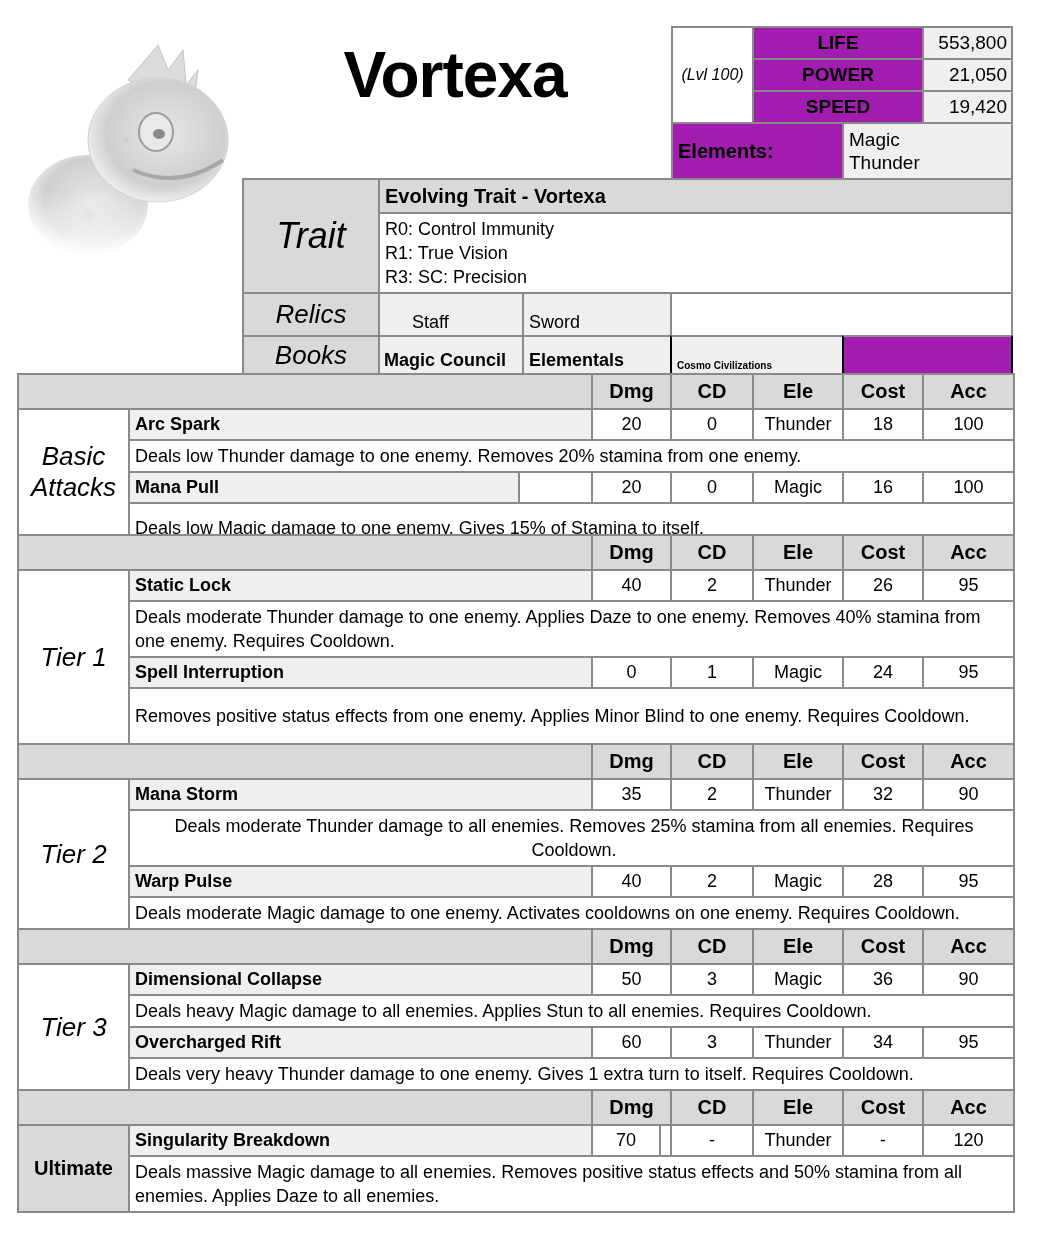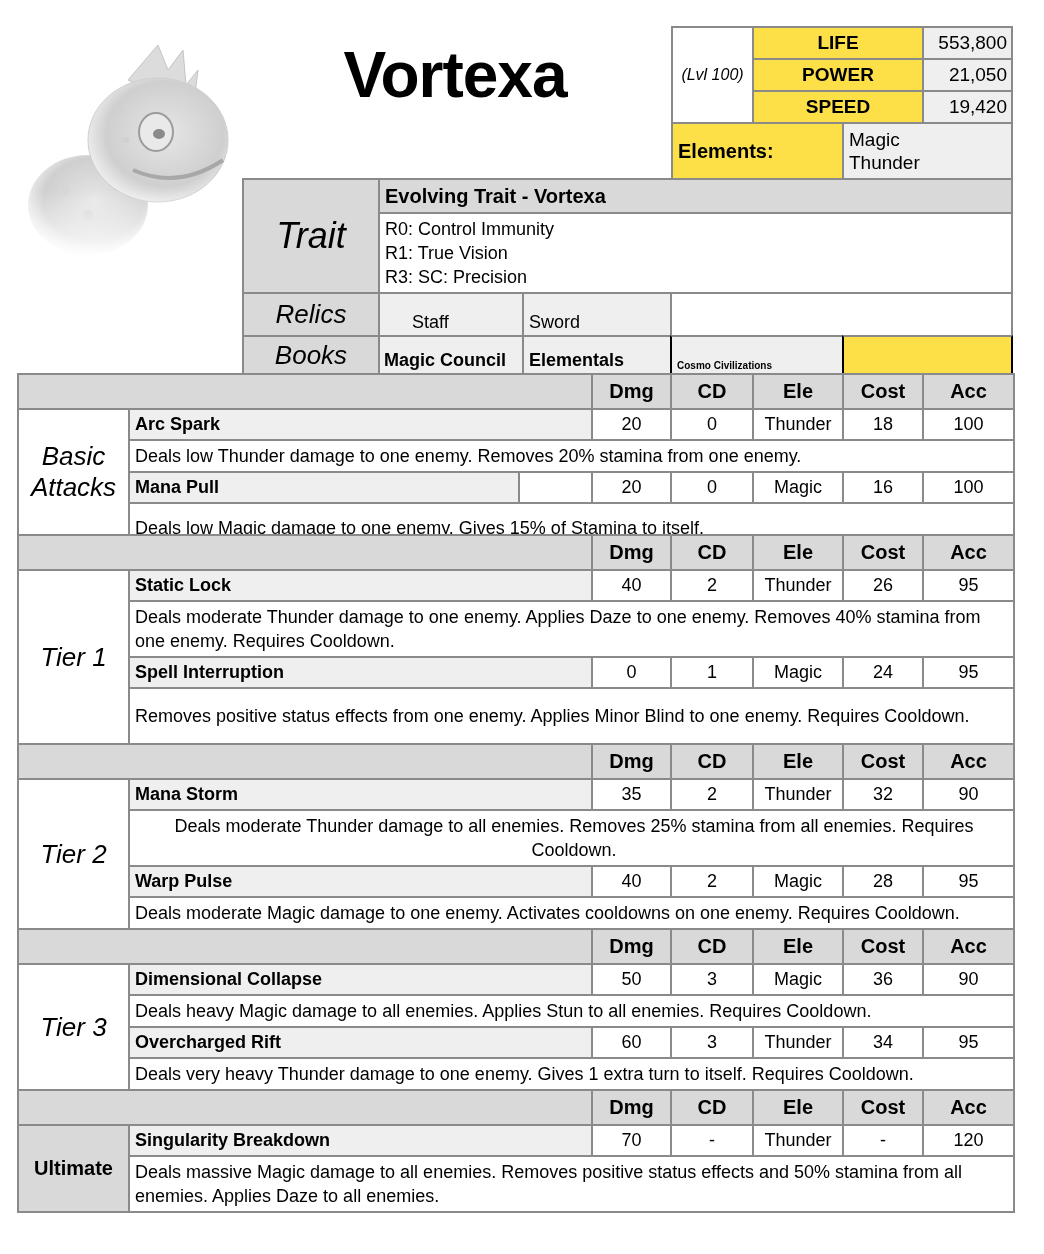--- a/index.html
+++ b/index.html
@@ -5,21 +5,21 @@
   * { box-sizing: border-box; margin: 0; padding: 0; }
   html, body { width: 1044px; height: 1254px; background: #ffffff; overflow: hidden; }
   body { position: relative; font-family: "Liberation Sans", sans-serif; color: #000; }
 
   .abs { position: absolute; }
   .cell { position: absolute; border: 2px solid #8a8a8a; display: flex; align-items: center; overflow: hidden; }
   .c { justify-content: center; text-align: center; }
   .r { justify-content: flex-end; padding-right: 4px; }
   .l { justify-content: flex-start; padding-left: 5px; }
   .g1 { background: #d9d9d9; }
-  .g2 { background: #fde047; }
+  .g2 { background: #a21caf; }
   .g3 { background: #efefef; }
   .w  { background: #ffffff; }
   .b  { font-weight: bold; }
   .i  { font-style: italic; }
 
   
   .art { left: 18px; top: 40px; width: 240px; height: 220px; }
 
   .title { left: 300px; top: 30px; width: 310px; text-align: center; font-size: 64px; font-weight: bold; letter-spacing: -1px; line-height: 90px; }
 
@@ -207,21 +207,21 @@
     <div class="cell w i fs26 c section-label" style="left: 17px; top: 963px; width: 113px; height: 128px;">
       <span>Tier 3</span>
     </div>
     <div class="cell g1" style="left: 17px; top: 1089px; width: 576px; height: 37px;"></div>
     <div class="cell g1 c b fs20" style="left: 591px; top: 1089px; width: 81px; height: 37px;">Dmg</div>
     <div class="cell g1 c b fs20" style="left: 670px; top: 1089px; width: 84px; height: 37px;">CD</div>
     <div class="cell g1 c b fs20" style="left: 752px; top: 1089px; width: 92px; height: 37px;">Ele</div>
     <div class="cell g1 c b fs20" style="left: 842px; top: 1089px; width: 82px; height: 37px;">Cost</div>
     <div class="cell g1 c b fs20" style="left: 922px; top: 1089px; width: 93px; height: 37px;">Acc</div>
     <div class="cell g3 l b fs18" style="left: 128px; top: 1124px; width: 465px; height: 33px;">Singularity Breakdown</div>
-    <div class="cell w c fs18" style="left: 591px; top: 1124px; width: 81px; height: 33px;">70</div>
+    <div class="cell w c fs18" style="left: 591px; top: 1124px; width: 70px; height: 33px;">70</div>
     <div class="cell w c fs18" style="left: 670px; top: 1124px; width: 84px; height: 33px;">-</div>
     <div class="cell w c fs18" style="left: 752px; top: 1124px; width: 92px; height: 33px;">Thunder</div>
     <div class="cell w c fs18" style="left: 842px; top: 1124px; width: 82px; height: 33px;">-</div>
     <div class="cell w c fs18" style="left: 922px; top: 1124px; width: 93px; height: 33px;">120</div>
     <div class="cell w l desc fs18" style="left: 128px; top: 1155px; width: 887px; height: 58px;">Deals massive Magic damage to all enemies. Removes positive status effects and 50% stamina from all enemies. Applies Daze to all enemies.</div>
     <div class="cell g1 b fs20 c section-label" style="left: 17px; top: 1124px; width: 113px; height: 89px;">
       <span>Ultimate</span>
     </div>
   </div>
 

